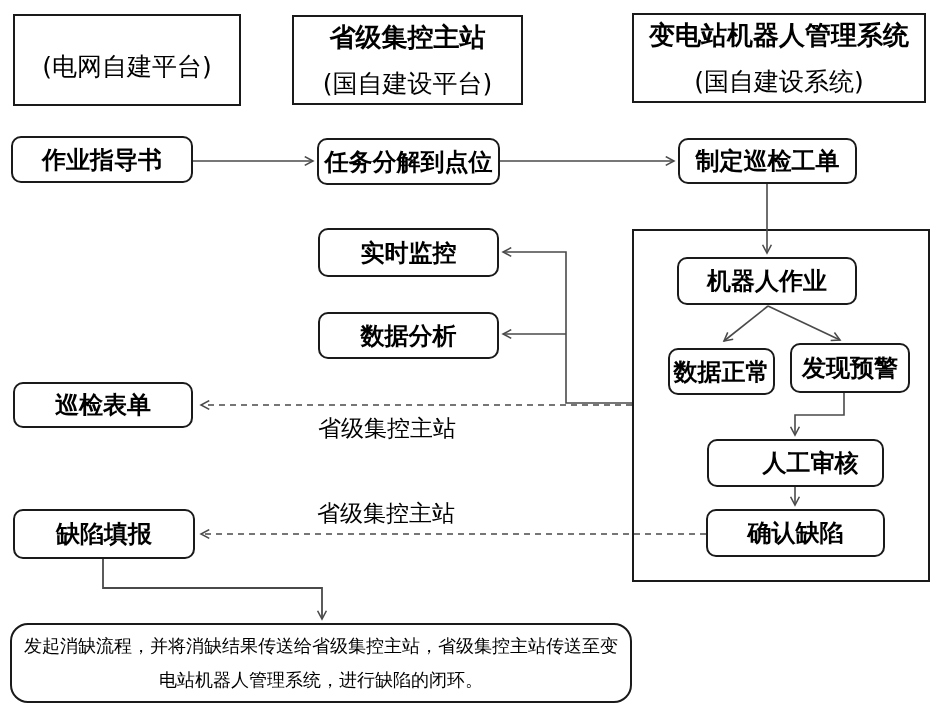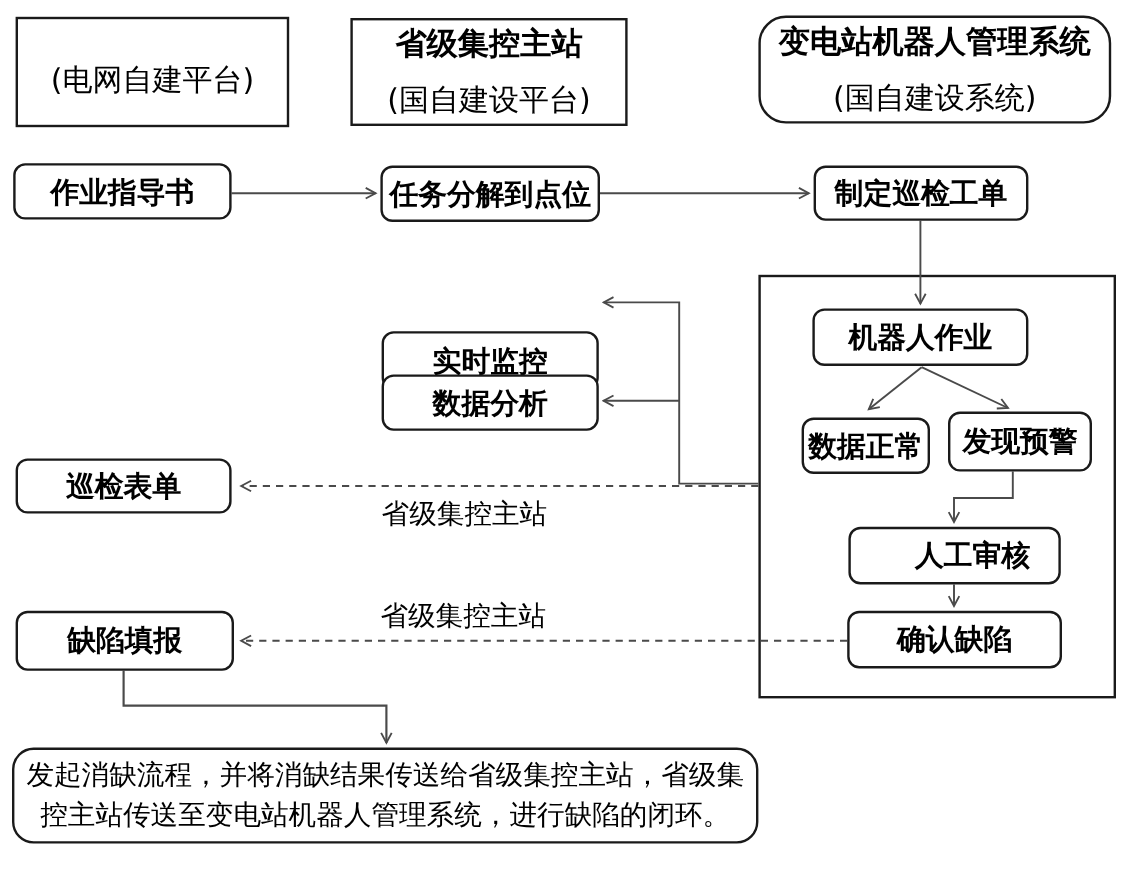--- a/index.html
+++ b/index.html
@@ -24,21 +24,21 @@
         font-weight:bold;font-size:24px;white-space:nowrap;}
 
   .bigbox{position:absolute;left:632px;top:229px;width:298px;height:353px;
           border:2px solid var(--border);background:transparent;}
 
   .edge-label{position:absolute;font-size:23px;font-weight:normal;white-space:nowrap;}
 
   .footer{position:absolute;left:10px;top:623px;width:622px;height:80px;
           border:2px solid var(--border);border-radius:18px;background:#fff;
           display:flex;align-items:center;justify-content:center;text-align:center;
-          font-size:23px;line-height:34px;padding:4px 6px;}
+          font-size:18px;line-height:34px;padding:4px 6px;}
 
   svg.connectors{position:absolute;left:0;top:0;width:948px;height:724px;}
 </style>
 </head>
 <body>
 
 <div class="stage">
 
   <div class="bigbox"></div>
 
@@ -63,36 +63,36 @@
     <path d="M103,559 V588 H322 V619" stroke="#4a4a4a" stroke-width="1.8" fill="none" marker-end="url(#arr)"></path>
   </svg>
 
   <div class="hdr" style="left:13px;top:14px;width:228px;height:92px;">
     <div class="s">(电网自建平台)</div>
   </div>
   <div class="hdr" style="left:292px;top:15px;width:231px;height:90px;">
     <div class="t">省级集控主站</div>
     <div class="s">(国自建设平台)</div>
   </div>
-  <div class="hdr" style="left:632px;top:13px;width:294px;height:90px;border-radius:23px;">
+  <div class="hdr" style="left:632px;top:13px;width:294px;height:90px;">
     <div class="t">变电站机器人管理系统</div>
     <div class="s">(国自建设系统)</div>
   </div>
 
   <div class="node" style="left:11px;top:136px;width:182px;height:47px;">作业指导书</div>
   <div class="node" style="left:317px;top:138px;width:183px;height:47px;">任务分解到点位</div>
   <div class="node" style="left:678px;top:138px;width:179px;height:46px;">制定巡检工单</div>
 
   <div class="node" style="left:677px;top:257px;width:180px;height:48px;">机器人作业</div>
   <div class="node" style="left:668px;top:348px;width:107px;height:47px;">数据正常</div>
   <div class="node" style="left:790px;top:343px;width:120px;height:50px;font-family:Liberation Serif, serif;">发现预警</div>
   <div class="node" style="left:707px;top:439px;width:177px;height:48px;padding-left:30px;">人工审核</div>
   <div class="node" style="left:706px;top:509px;width:179px;height:48px;font-family:Liberation Serif, serif;">确认缺陷</div>
 
-  <div class="node" style="left:318px;top:228px;width:181px;height:49px;margin-top:48px;">实时监控</div>
+  <div class="node" style="left:318px;top:228px;width:181px;height:49px;">实时监控</div>
   <div class="node" style="left:13px;top:382px;width:180px;height:46px;">巡检表单</div>
 
   <div class="node" style="left:318px;top:312px;width:181px;height:47px;">数据分析</div>
   <div class="node" style="left:13px;top:509px;width:182px;height:50px;">缺陷填报</div>
 
   <div class="edge-label" style="left:318px;top:413px;">省级集控主站</div>
   <div class="edge-label" style="left:317px;top:498px;">省级集控主站</div>
 
   <div class="footer">
     <span>发起消缺流程，并将消缺结果传送给省级集控主站，省级集控主站传送至变电站机器人管理系统，进行缺陷的闭环。</span>

